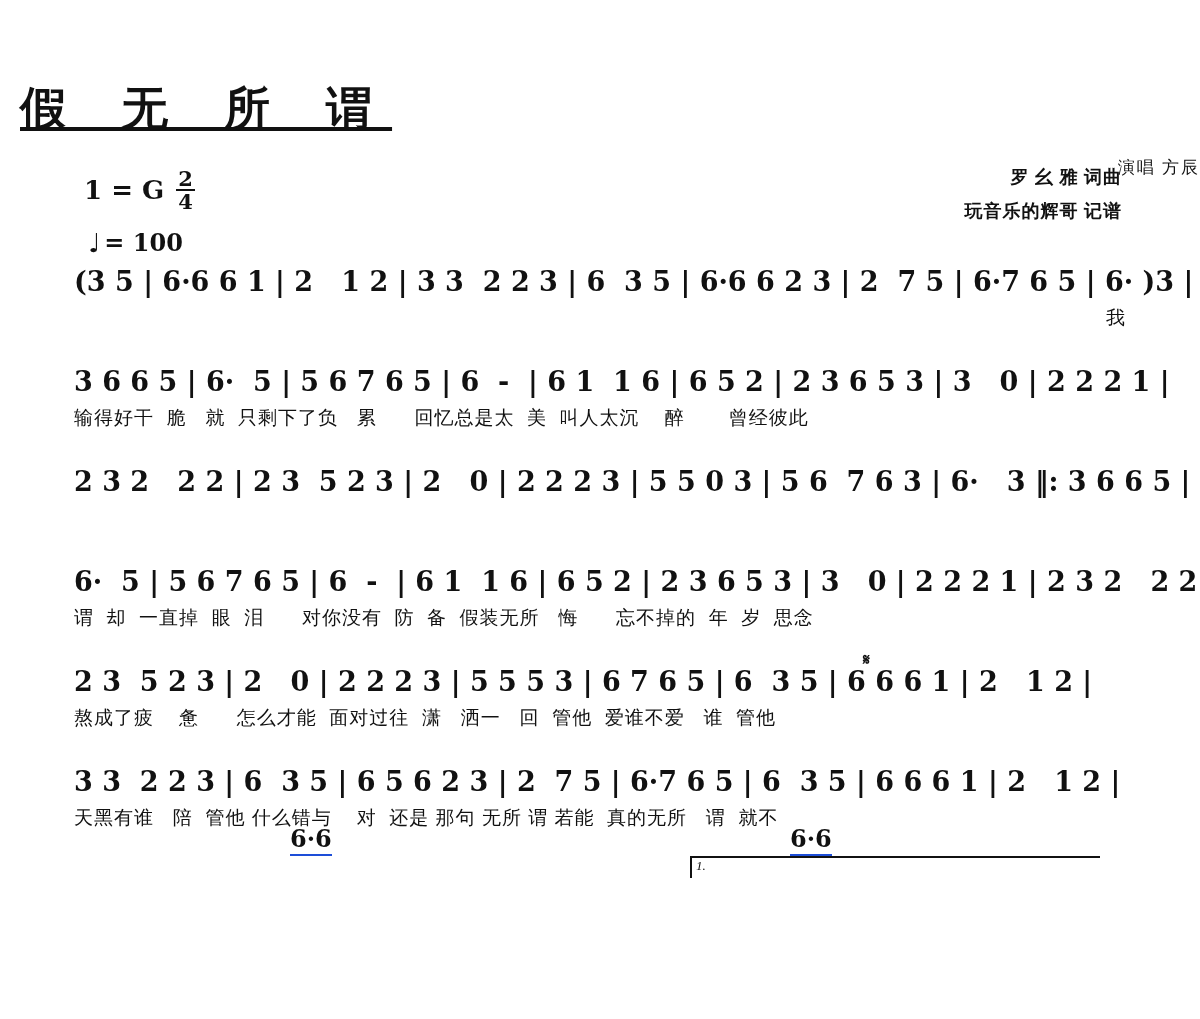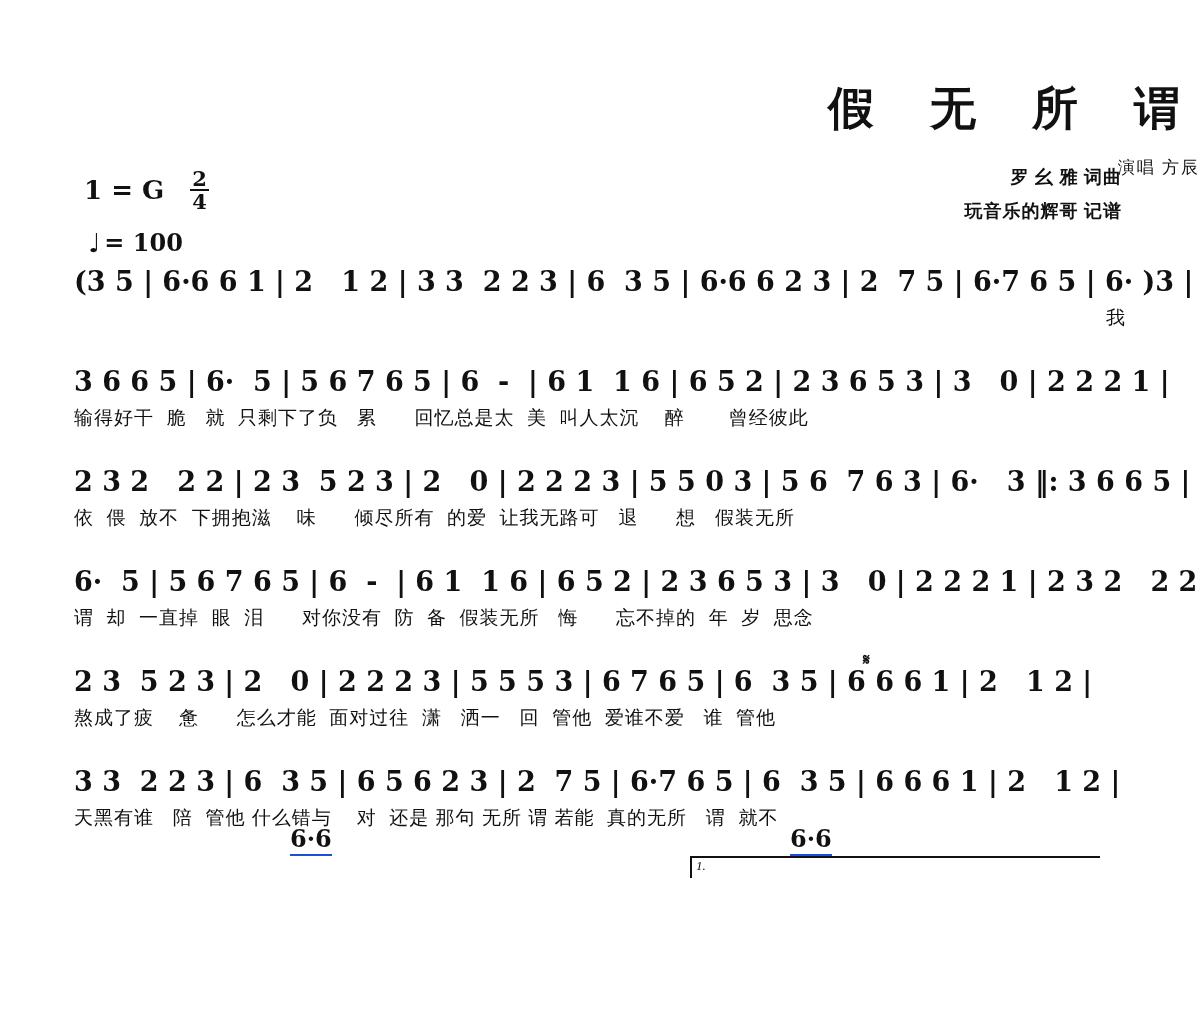--- a/index.html
+++ b/index.html
@@ -8,27 +8,28 @@
     background:#ffffff;
     font-family:"Liberation Serif", serif;
     color:#111;
     overflow:hidden;
     position:relative;
   }
   .sheet{position:relative;width:1200px;height:1019px;}
 
   
   .title{
-    text-align:right;
+    text-align:left;
     font-family:"DejaVu Serif", serif;
     font-weight:bold;
     font-size:46px;
     letter-spacing:20px;
     padding-top:78px;
     text-indent:20px;
+    text-decoration:underline;
   }
   .singer{
     text-align:right;
     font-size:17px;
     margin-top:16px;
     letter-spacing:2px;
   }
   .credits{
     position:absolute;
     right:78px;
@@ -41,21 +42,21 @@
   }
   .keysig{
     position:absolute;
     left:84px;
     top:168px;
     font-size:26px;
     font-weight:bold;
     font-family:"DejaVu Serif", serif;
     display:flex;
     align-items:center;
-    gap:16px;
+    gap:2px;
   }
   .frac{
     display:inline-block;
     text-align:center;
     font-size:21px;
     line-height:1.02;
     vertical-align:middle;
     margin-left:10px;
   }
   .frac .num{display:block;border-bottom:2px solid #111;padding:0 2px;}
@@ -158,21 +159,20 @@
       </div>
     </div>
 
     <div class="system">
       <div class="notes">3 6 6 5 | 6·  5 | 5 6 7 6 5 | 6  -  | 6 1  1 6 | 6 5 2 | 2 3 6 5 3 | 3   0 | 2 2 2 1 |</div>
       <div class="lyrics">输得好干  脆   就  只剩下了负   累      回忆总是太  美  叫人太沉    醉       曾经彼此</div>
     </div>
 
     <div class="system">
       <div class="notes">2 3 2   2 2 | 2 3  5 2 3 | 2   0 | 2 2 2 3 | 5 5 0 3 | 5 6  7 6 3 | 6·   3 ‖: 3 6 6 5 |</div>
-      <div class="lyrics">依  偎  放不  下拥抱滋    味      倾尽所有  的爱  让我无路可   退      想   假装无所</div>
     </div>
 
     <div class="system">
       <div class="notes">6·  5 | 5 6 7 6 5 | 6  -  | 6 1  1 6 | 6 5 2 | 2 3 6 5 3 | 3   0 | 2 2 2 1 | 2 3 2   2 2 |</div>
       <div class="lyrics">谓  却  一直掉  眼  泪      对你没有  防  备  假装无所   悔      忘不掉的  年  岁  思念</div>
     </div>
 
     <div class="system">
       <div class="small-above seg" style="right:330px;top:-18px;">𝄋</div>
       <div class="notes">2 3  5 2 3 | 2   0 | 2 2 2 3 | 5 5 5 3 | 6 7 6 5 | 6  3 5 | 6 6 6 1 | 2   1 2 |</div>

